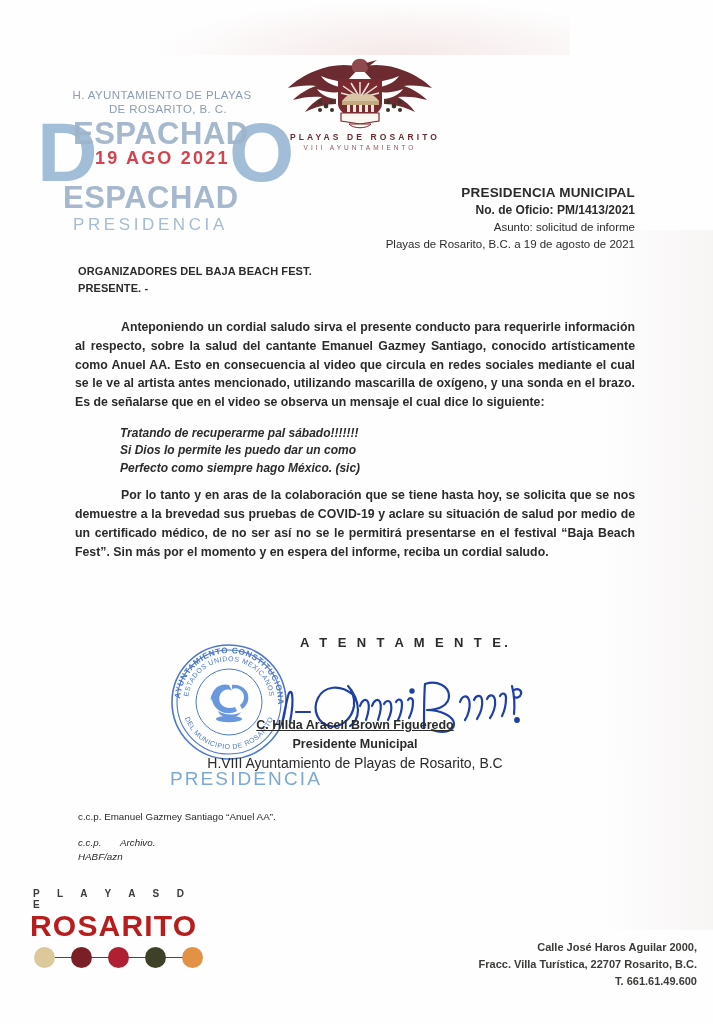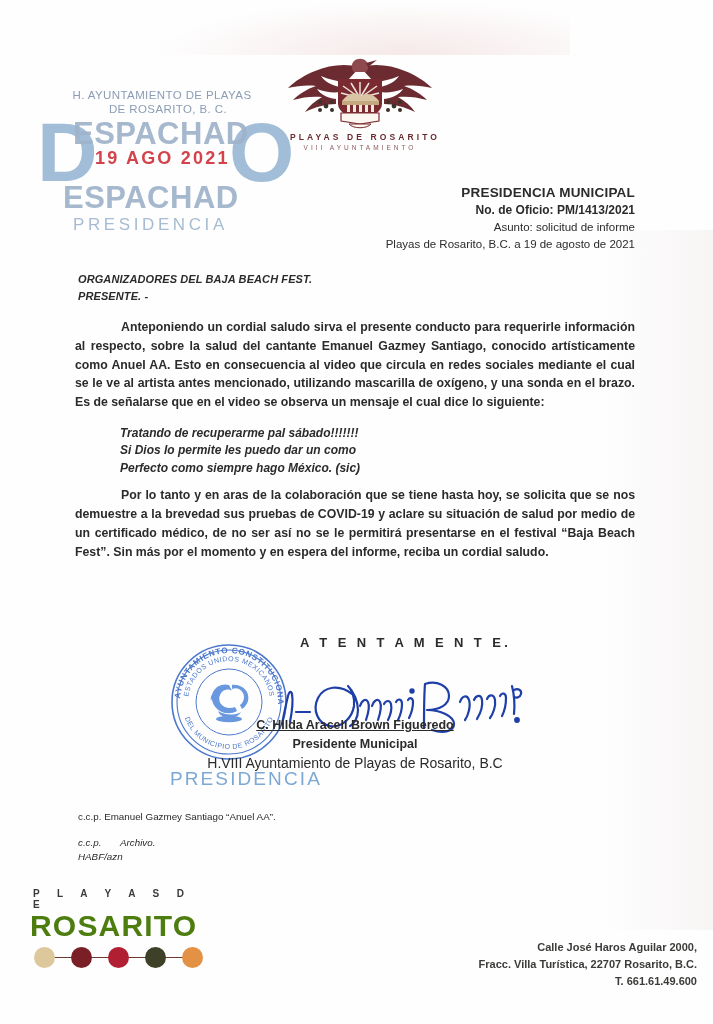--- a/index.html
+++ b/index.html
@@ -145,26 +145,25 @@
   }
   .doc-head .h1 { font-size: 13.5px; font-weight: bold; letter-spacing: 0.2px; }
   .doc-head .h2 { font-size: 12px; font-weight: bold; }
   .doc-head .h3 { font-size: 11.5px; }
   .doc-head .h4 { font-size: 11.5px; }
 
   
   .addressee {
     position: absolute;
     left: 78px;
-    top: 271px;
+    top: 263px;
     font-size: 11px;
     font-weight: bold;
     letter-spacing: 0.1px;
     line-height: 1.5;
-    font-style: italic;
   }
 
   
   .body-text {
     position: absolute;
     left: 75px;
     top: 318px;
     width: 560px;
     font-size: 12.3px;
     line-height: 1.53;
@@ -264,21 +263,21 @@
     font-size: 10px;
     letter-spacing: 7.4px;
     color: #3a3a38;
     font-weight: bold;
     margin-left: 3px;
   }
   .fl-main {
     font-size: 30px;
     font-weight: bold;
     letter-spacing: 1.2px;
-    color: #4d7c0f;
+    color: #b91c1c;
     line-height: 1.02;
     margin-top: 1px;
   }
   .fl-dots {
     position: relative;
     margin-top: 5px;
     height: 22px;
   }
   .fl-dots .bar {
     position: absolute;

